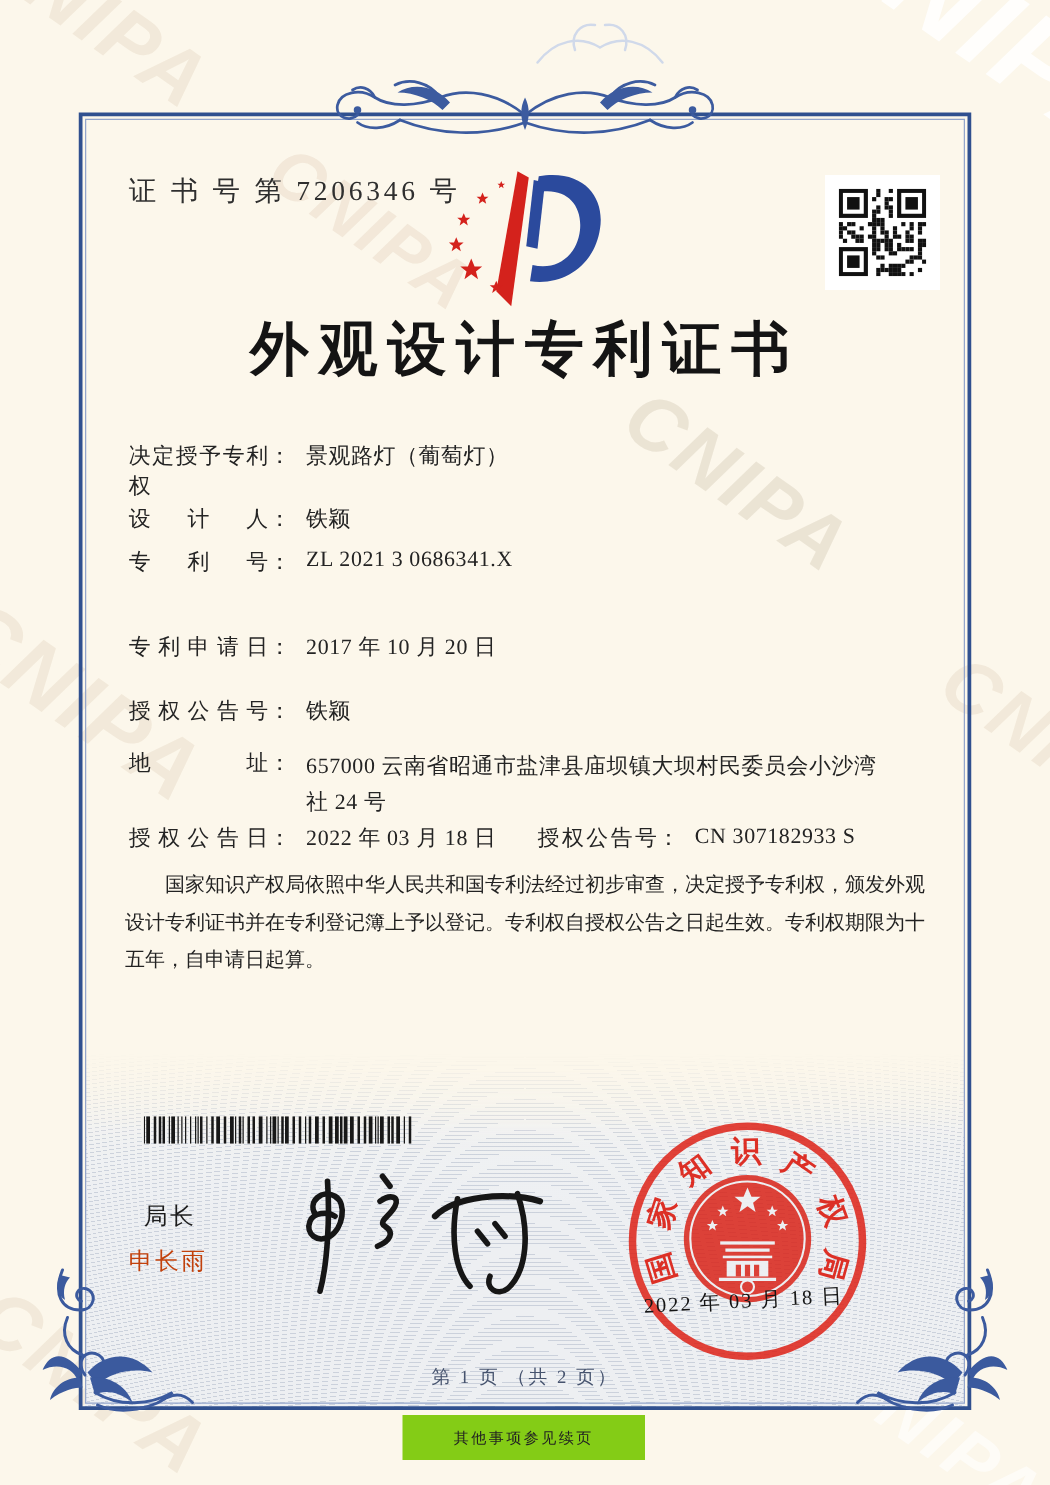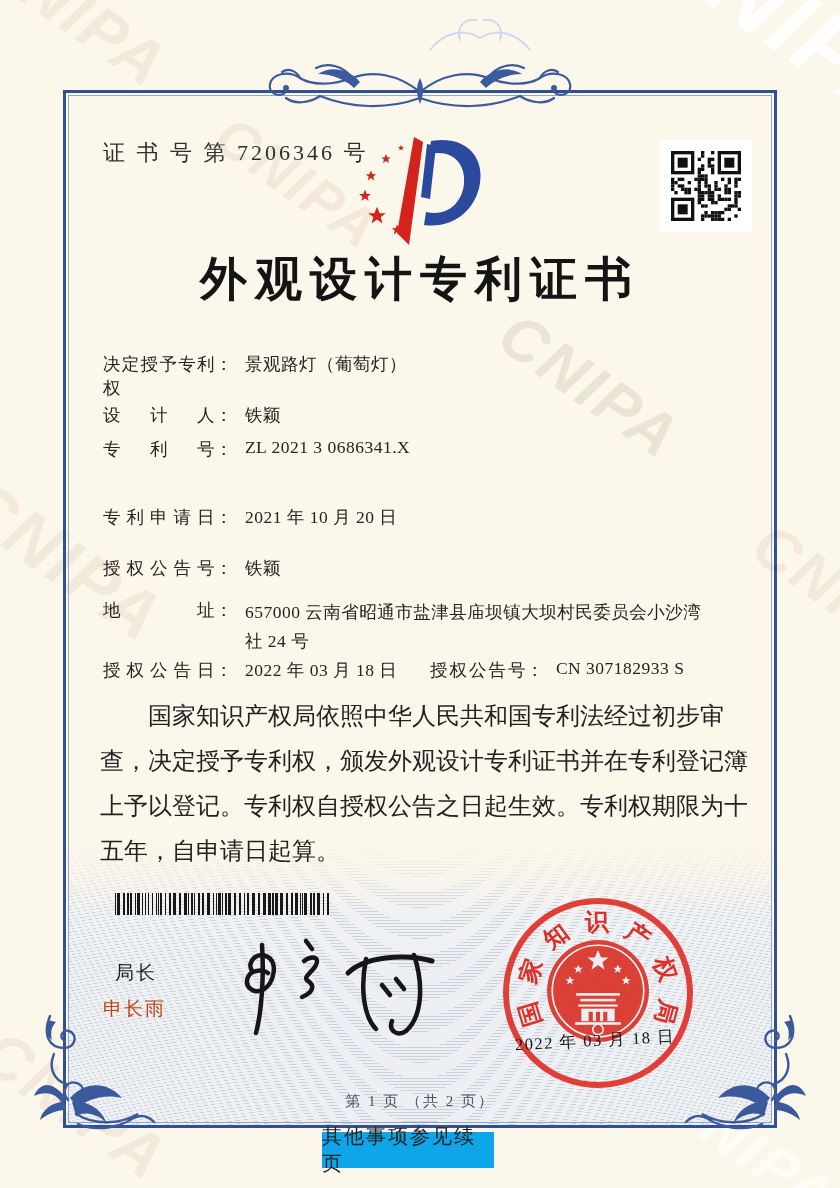--- a/index.html
+++ b/index.html
@@ -52,42 +52,42 @@
   
   .frow{position:absolute;left:103px;z-index:4;font-size:17.5px;color:#242424;letter-spacing:.5px;}
   .flabel{display:inline-block;width:112px;text-align:justify;text-align-last:justify;vertical-align:top;}
   .fcolon{vertical-align:top;}
   .fvalue{display:inline-block;vertical-align:top;margin-left:7px;}
   .addr .fvalue{width:470px;line-height:1.65;}
   .subfield{position:absolute;left:327px;top:0;white-space:nowrap;}
   .subfield .flabel{width:96px;}
   
   .body-text{position:absolute;left:100px;top:694px;width:648px;z-index:4;}
-  .body-text p{margin:0;text-indent:2em;font-size:24px;line-height:1.87;color:#222;}
+  .body-text p{margin:0;text-indent:2em;font-size:16px;line-height:1.87;color:#222;}
   
   .barcode{position:absolute;left:115px;top:893px;z-index:4;}
   .signer-title{position:absolute;left:115px;top:960px;z-index:4;font-size:19px;
     font-family:Liberation Serif, serif;color:#1c1c1c;letter-spacing:2px;}
   .signer-name{position:absolute;left:103px;top:996px;z-index:4;font-size:19px;
     font-family:"Liberation Sans",sans-serif;color:#c2410c;letter-spacing:2px;}
   .signature{position:absolute;left:218px;top:933px;z-index:4;}
   
   .seal{position:absolute;left:503px;top:898px;width:190px;height:190px;z-index:5;
     border:6px solid rgba(221,33,22,.85);border-radius:50%;box-sizing:border-box;}
   .seal-emblem{position:absolute;left:37px;top:35px;width:104px;height:104px;opacity:.93;}
   .seal-chars span{position:absolute;width:30px;height:30px;line-height:30px;text-align:center;
     font-size:24px;font-weight:bold;color:rgba(219,32,21,.92);}
   .seal-date{position:absolute;left:512px;top:1030px;width:166px;z-index:6;text-align:center;
     font-size:16.5px;color:#151515;letter-spacing:1.5px;transform:rotate(-3deg);}
   
   .page-info{position:absolute;left:0;right:0;top:1092px;text-align:center;z-index:4;
     font-size:15px;letter-spacing:2px;color:#46536e;}
-  .cont-note{position:absolute;left:322px;top:1132px;width:172px;height:36px;background:#0ea5e9;
+  .cont-note{position:absolute;left:322px;top:1132px;width:194px;height:36px;background:#84cc16;
     z-index:4;display:flex;align-items:center;justify-content:center;
-    font-size:20px;letter-spacing:2px;color:#222;}
+    font-size:12px;letter-spacing:2px;color:#222;}
 </style>
 </head>
 <body>
 
 <svg width="0" height="0" style="position:absolute" aria-hidden="true">
   <defs>
     <polygon id="star10" points="0,-10 2.9,-3.1 9.5,-3.1 4.1,1.2 5.9,8.1 0,3.8 -5.9,8.1 -4.1,1.2 -9.5,-3.1 -2.9,-3.1"></polygon>
   </defs>
 </svg>
 
@@ -319,21 +319,21 @@
 <div class="frow" style="top:403px">
   <span class="flabel">设计人</span><span class="fcolon">：</span>
   <span class="fvalue">铁颖</span>
 </div>
 <div class="frow" style="top:437px">
   <span class="flabel">专利号</span><span class="fcolon">：</span>
   <span class="fvalue">ZL 2021 3 0686341.X</span>
 </div>
 <div class="frow" style="top:505px">
   <span class="flabel">专利申请日</span><span class="fcolon">：</span>
-  <span class="fvalue">2021 年 10 月 20 日</span>
+  <span class="fvalue">2017 年 10 月 20 日</span>
 </div>
 <div class="frow" style="top:556px">
   <span class="flabel">授权公告号</span><span class="fcolon">：</span>
   <span class="fvalue">铁颖</span>
 </div>
 <div class="frow addr" style="top:598px">
   <span class="flabel">地址</span><span class="fcolon">：</span>
   <span class="fvalue">657000 云南省昭通市盐津县庙坝镇大坝村民委员会小沙湾社 24 号</span>
 </div>
 <div class="frow" style="top:658px">

